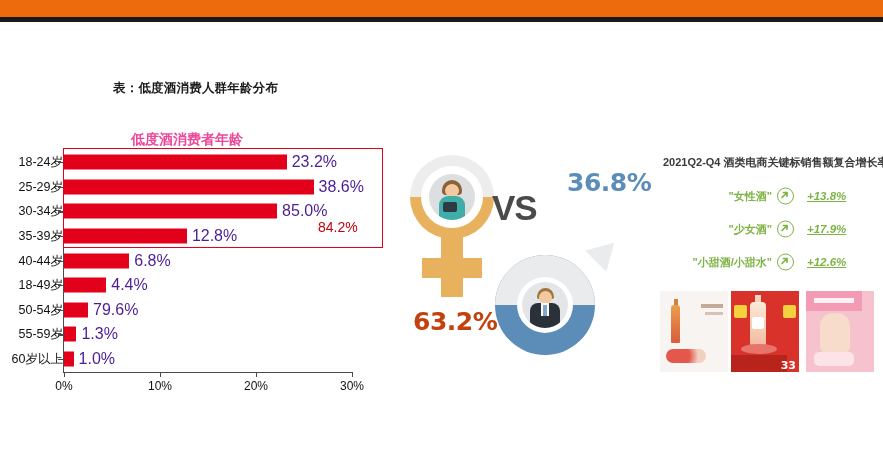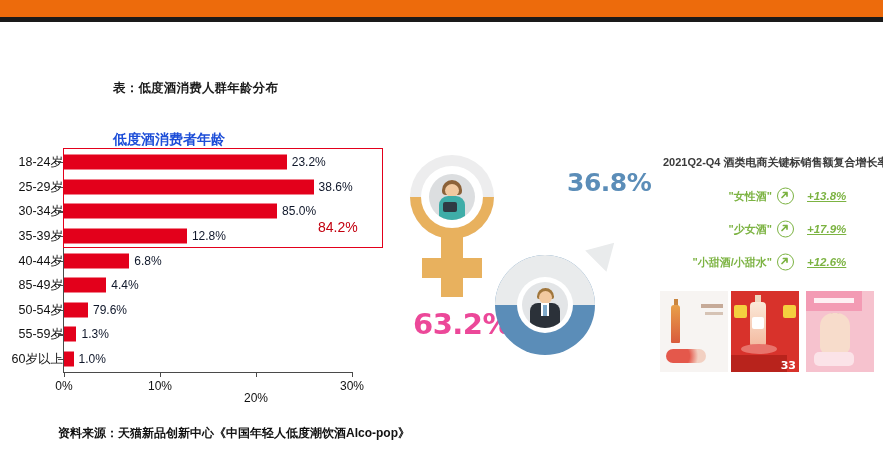--- a/index.html
+++ b/index.html
@@ -17,41 +17,41 @@
 
   
   .caption {
     position: absolute; left: 113px; top: 80px;
     font-size: 12.5px; color: #1b1b1b; font-weight: 600;
     letter-spacing: .2px; white-space: nowrap;
   }
 
   
   .chart-title {
-    position: absolute; left: 113px; top: 131px;
-    font-size: 14px; font-weight: 700; color: #1d4ed8; white-space: nowrap;
+    position: absolute; left: 131px; top: 131px;
+    font-size: 14px; font-weight: 700; color: #ec4899; white-space: nowrap;
   }
   .chart { position: absolute; left: 0px; top: 150px; width: 400px; height: 245px; }
 
   .axis-v { position: absolute; left: 63px; top: 0px; width: 1.3px; height: 222px; background: #4a4a4a; }
   .axis-h { position: absolute; left: 63px; top: 222px; width: 290px; height: 1.3px; background: #4a4a4a; }
 
   .row { position: absolute; left: 0; height: 24.6px; width: 400px; }
   .row .cat {
     position: absolute; right: 337px; top: 50%; transform: translateY(-50%);
     font-size: 12.5px; color: #111; white-space: nowrap; text-align: right;
   }
   .row .tick { position: absolute; left: 58px; top: 50%; width: 5px; height: 1.2px; background: #4a4a4a; }
   .row .bar {
     position: absolute; left: 64px; top: 50%; transform: translateY(-50%);
     height: 15px; background: #E3001B;
   }
   .row .val {
     position: absolute; top: 50%; transform: translateY(-50%);
-    font-size: 12px; color: #0f172a; white-space: nowrap;
+    font-size: 16px; color: #4c1d95; white-space: nowrap;
   }
 
   .highlight-box {
     position: absolute; left: 63px; top: -2px; width: 320px; height: 100px;
     border: 1.6px solid #E3001B; pointer-events: none;
   }
   .sum-label {
     position: absolute; left: 318px; top: 69px;
     font-size: 14px; font-weight: 400; color: #C3000F; white-space: nowrap;
   }
@@ -85,21 +85,21 @@
     position: absolute; left: 24px; top: 19px; width: 46px; height: 46px;
     border-radius: 50%; background: #DCDEE0; overflow: hidden;
   }
   .fp-hair { position: absolute; left: 13px; top: 6px; width: 20px; height: 15px; border-radius: 10px 10px 4px 4px; background: #8C6239; }
   .fp-face { position: absolute; left: 16px; top: 10px; width: 14px; height: 13px; border-radius: 50%; background: #F2C9A0; }
   .fp-body { position: absolute; left: 10px; top: 22px; width: 26px; height: 24px; border-radius: 9px 9px 0 0; background: #3FADA8; }
   .fp-tab  { position: absolute; left: 14px; top: 28px; width: 14px; height: 10px; background: #2f3b44; border-radius: 2px; }
 
   .pct-female {
     position: absolute; left: 18px; top: 152px;
-    font-size: 29px; font-weight: 700; color: #ec4899;
+    font-size: 25px; font-weight: 700; color: #c2410c;
     font-family: "DejaVu Sans", sans-serif; letter-spacing: -.5px;
   }
 
   .vs {
     position: absolute; left: 97px; top: 33px;
     font-size: 35px; font-weight: 700; color: #4A4A4A; letter-spacing: -1px;
   }
 
   .male { position: absolute; left: 95px; top: 80px; width: 160px; height: 125px; }
   .m-ring {
@@ -242,21 +242,21 @@
           <div class="bar" style="width: 122.88px; background: rgb(227, 0, 27);"></div>
           <div class="val" style="left: 191.88px;">12.8%</div>
         </div>
         <div class="row" style="top: 98.4px;">
           <div class="cat">40-44岁</div>
           <div class="tick"></div>
           <div class="bar" style="width: 65.28px; background: rgb(227, 0, 27);"></div>
           <div class="val" style="left: 134.28px;">6.8%</div>
         </div>
         <div class="row" style="top: 123px;">
-          <div class="cat">85-49岁</div>
+          <div class="cat">18-49岁</div>
           <div class="tick"></div>
           <div class="bar" style="width: 42.24px; background: rgb(227, 0, 27);"></div>
           <div class="val" style="left: 111.24px;">4.4%</div>
         </div>
         <div class="row" style="top: 147.6px;">
           <div class="cat">50-54岁</div>
           <div class="tick"></div>
           <div class="bar" style="width: 24px; background: rgb(227, 0, 27);"></div>
           <div class="val" style="left: 93px;">79.6%</div>
         </div>
@@ -274,21 +274,21 @@
         </div>
       </div>
     <div class="highlight-box"></div>
     <div class="sum-label">84.2%</div>
     <div class="xticks" id="xticks">
         <div class="xtick-mark" style="left: 64px;"></div>
         <div class="xtick-lab" style="left: 64px;">0%</div>
         <div class="xtick-mark" style="left: 160px;"></div>
         <div class="xtick-lab" style="left: 160px;">10%</div>
         <div class="xtick-mark" style="left: 256px;"></div>
-        <div class="xtick-lab" style="left: 256px; margin-top: 12px;">20%</div>
+        <div class="xtick-lab" style="left: 256px;">20%</div>
         <div class="xtick-mark" style="left: 352px;"></div>
         <div class="xtick-lab" style="left: 352px;">30%</div>
       </div>
   </div>
 
   <div class="gender">
 
     <div class="female">
       <div class="f-head"></div>
       <div class="f-bowl"></div>
@@ -297,20 +297,21 @@
       <div class="f-inner"></div>
       <div class="f-photo">
         <div class="fp-hair"></div>
           <div class="fp-face"></div>
         <div class="fp-body"></div>
           <div class="fp-tab"></div>
       </div>
     </div>
     <div class="pct-female">63.2%</div>
 
+    <div class="vs">VS</div>
 
     <div class="male">
       <div class="m-arrow-stem"></div>
       <div class="m-arrow-head"></div>
       <div class="m-ring"></div>
       <div class="m-ring-top"></div>
       <div class="m-hole"></div>
       <div class="m-photo">
         <div class="mp-hair"></div>
           <div class="mp-face"></div>
@@ -375,14 +376,13 @@
     </div>
     <div class="prod prod-3">
       <div class="p3-top"></div>
         <div class="p3-txt"></div>
       <div class="p3-hair"></div>
         <div class="p3-model"></div>
         <div class="p3-obj"></div>
     </div>
   </div>
 
-  <div class="footer">资料来源：天猫新品创新中心《中国年轻人低度潮饮酒Alco-pop》</div>
 </div>
 
 </body></html>

